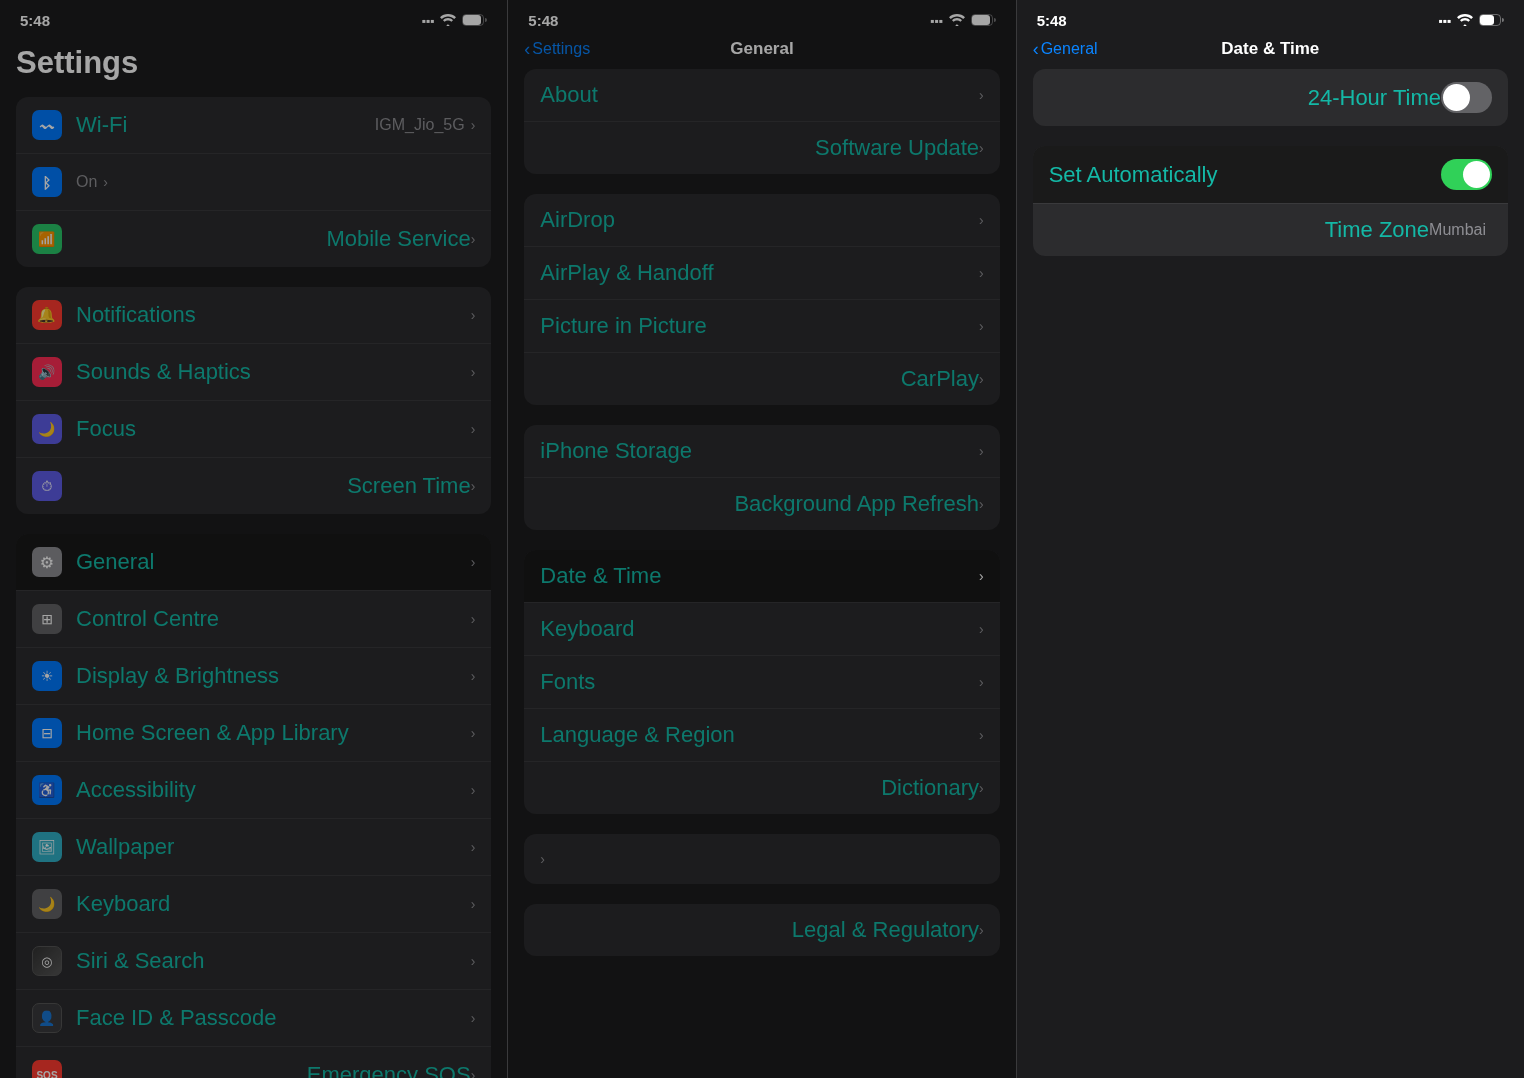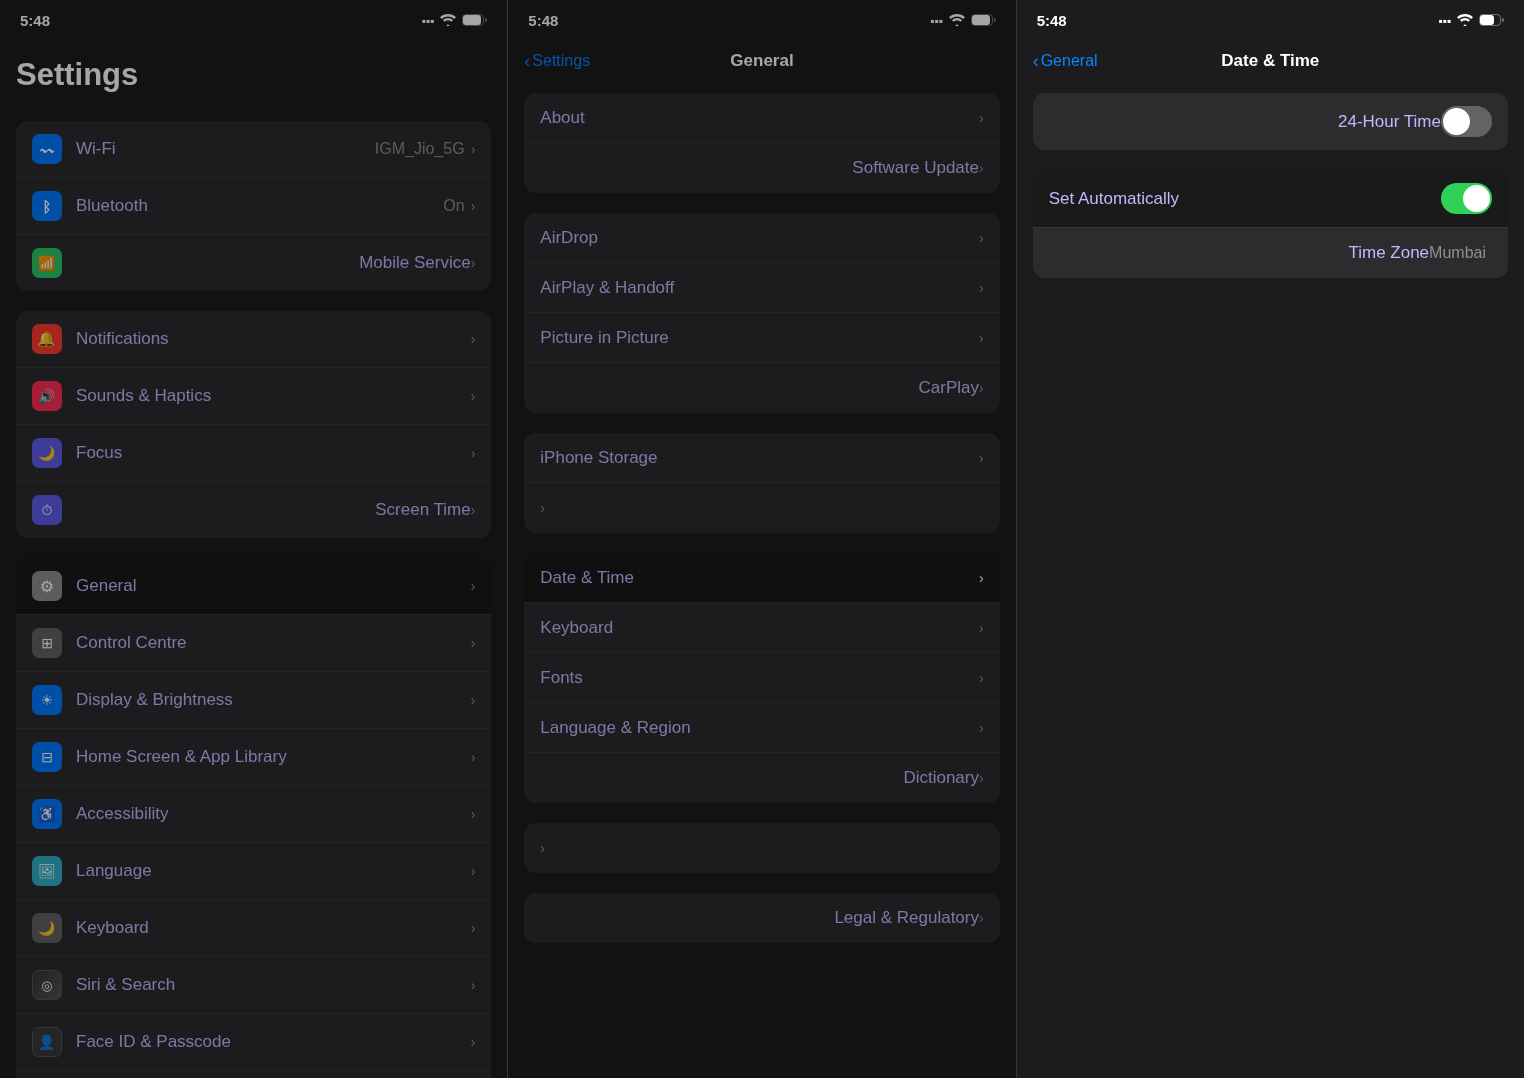--- a/index.html
+++ b/index.html
@@ -14,21 +14,20 @@
 
     
     .panel {
       flex: 1;
       display: flex;
       flex-direction: column;
       background: #1c1c1e;
       border-right: 1px solid #3a3a3c;
       position: relative;
       overflow: hidden;
-      gap: 12px;
     }
     .panel:last-child { border-right: none; }
 
     
     .status-bar {
       display: flex;
       justify-content: space-between;
       align-items: center;
       padding: 12px 20px 6px;
       color: #fff;
@@ -105,22 +104,22 @@
       margin-right: 14px;
       display: flex;
       align-items: center;
       justify-content: center;
       font-size: 16px;
       flex-shrink: 0;
     }
 
     .item-label {
       flex: 1;
-      font-size: 17px;
-      color: #c4b5fd;
+      font-size: 22px;
+      color: #14b8a6;
     }
     .item-value {
       font-size: 16px;
       color: #8e8e93;
       margin-right: 6px;
     }
     .item-chevron {
       color: #8e8e93;
       font-size: 14px;
     }
@@ -219,21 +218,20 @@
           <span style="font-size:14px;color:#fff;">〰</span>
         </div>
         <span class="item-label">Wi-Fi</span>
         <span class="item-value">IGM_Jio_5G</span>
         <span class="item-chevron">›</span>
       </div>
       <div class="list-item">
         <div class="item-icon ic-bluetooth">
           <span style="font-size:15px;color:#fff;font-weight:bold;">ᛒ</span>
         </div>
-        <span class="item-label">Bluetooth</span>
         <span class="item-value">On</span>
         <span class="item-chevron">›</span>
       </div>
       <div class="list-item">
         <div class="item-icon ic-mobile">
           <span style="font-size:14px;color:#fff;">📶</span>
         </div>
         <span class="item-label">Mobile Service</span>
         <span class="item-chevron">›</span>
       </div>
@@ -303,21 +301,21 @@
         <div class="item-icon ic-accessibility" style="background:#007aff;">
           <span style="font-size:14px;color:#fff;">♿</span>
         </div>
         <span class="item-label">Accessibility</span>
         <span class="item-chevron">›</span>
       </div>
       <div class="list-item">
         <div class="item-icon ic-wallpaper">
           <span style="font-size:14px;color:#fff;">🖼</span>
         </div>
-        <span class="item-label">Language</span>
+        <span class="item-label">Wallpaper</span>
         <span class="item-chevron">›</span>
       </div>
       <div class="list-item">
         <div class="item-icon ic-standby">
           <span style="font-size:14px;color:#fff;">🌙</span>
         </div>
         <span class="item-label">Keyboard</span>
         <span class="item-chevron">›</span>
       </div>
       <div class="list-item">
@@ -405,20 +403,21 @@
         <span class="item-chevron">›</span>
       </div>
     </div>
 
     <div class="section-group">
       <div class="list-item">
         <span class="item-label">iPhone Storage</span>
         <span class="item-chevron">›</span>
       </div>
       <div class="list-item">
+        <span class="item-label">Background App Refresh</span>
         <span class="item-chevron">›</span>
       </div>
     </div>
 
     <div class="section-group">
       <div class="list-item selected" style="background:#1a1a1a;">
         <span class="item-label">Date &amp; Time</span>
         <span class="item-chevron" style="color:#fff;">›</span>
       </div>
       <div class="list-item">

